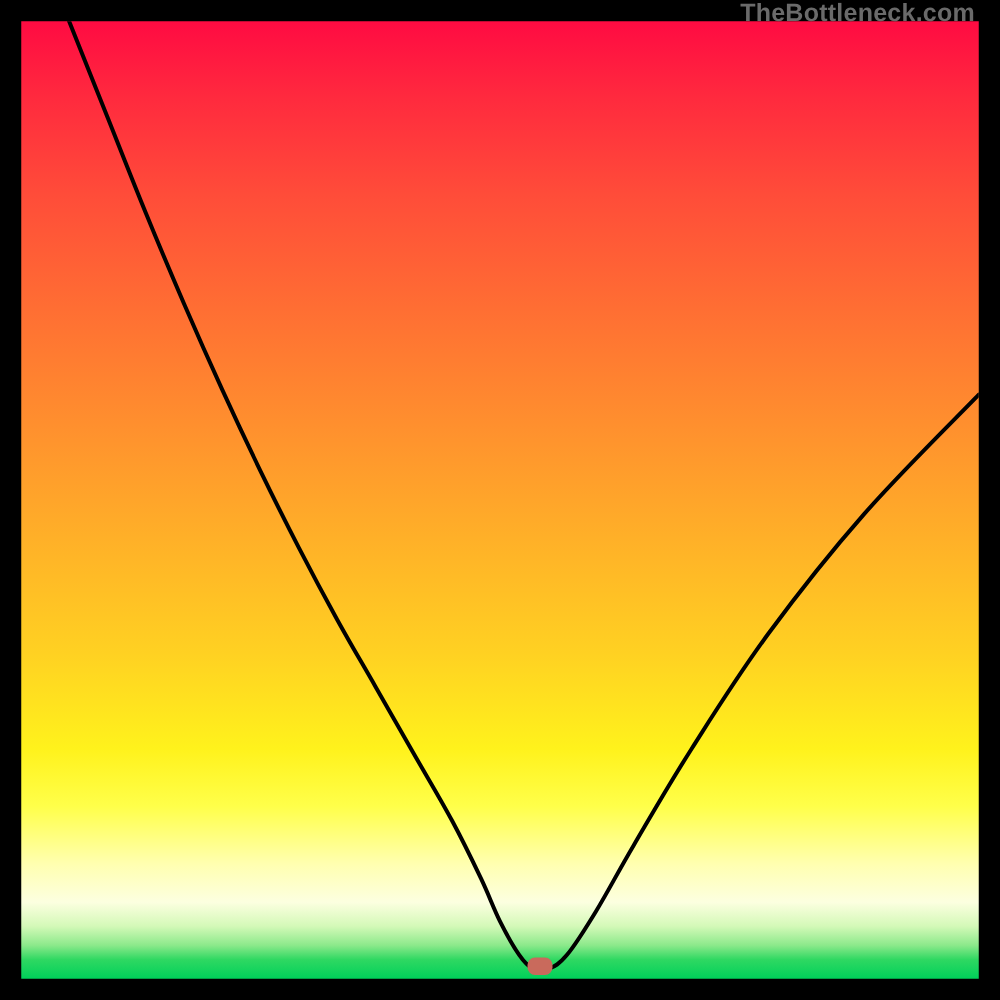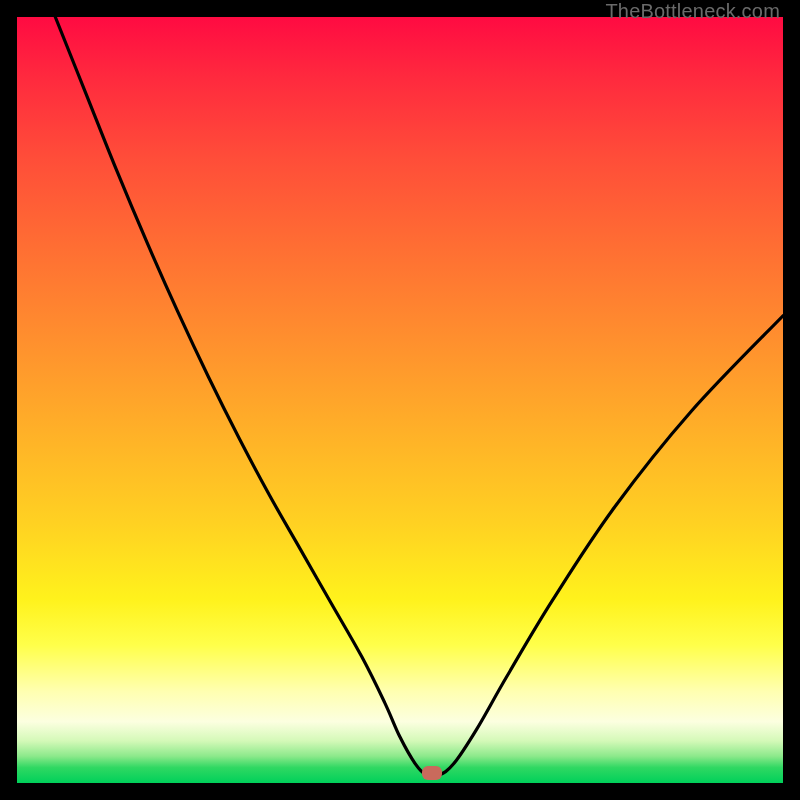--- a/index.html
+++ b/index.html
@@ -57,21 +57,21 @@
     border-radius: 6px;
     background: #c96a5c;
     transform: translate(-50%, -50%);
   }
   .watermark {
     position: absolute;
     top: 0px;
     right: 20px;
     color: #6a6a6a;
     font-size: 20px;
-    font-weight: 400;
+    font-weight: 700;
     letter-spacing: 0.2px;
     user-select: none;
   }
 </style>
 </head>
 <body>
 
 <div class="frame">
 
   <div class="plot-area">

